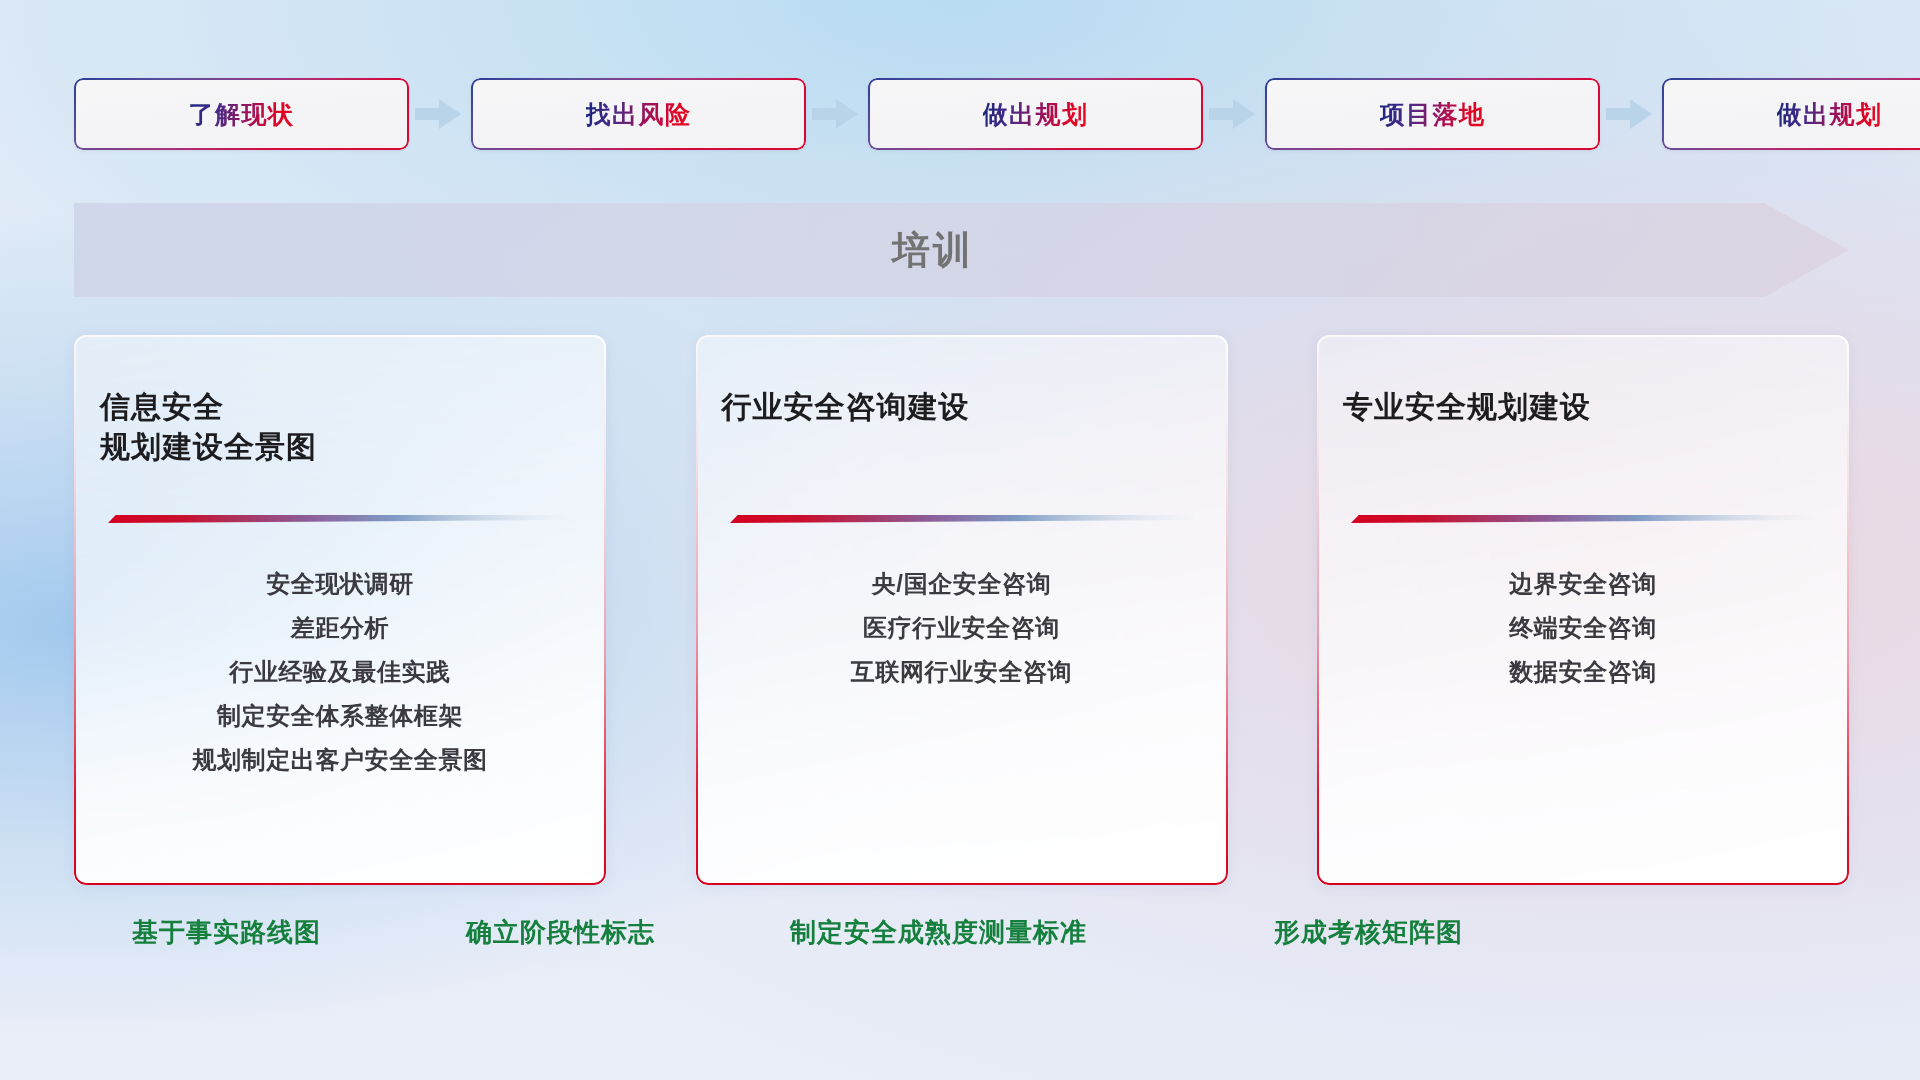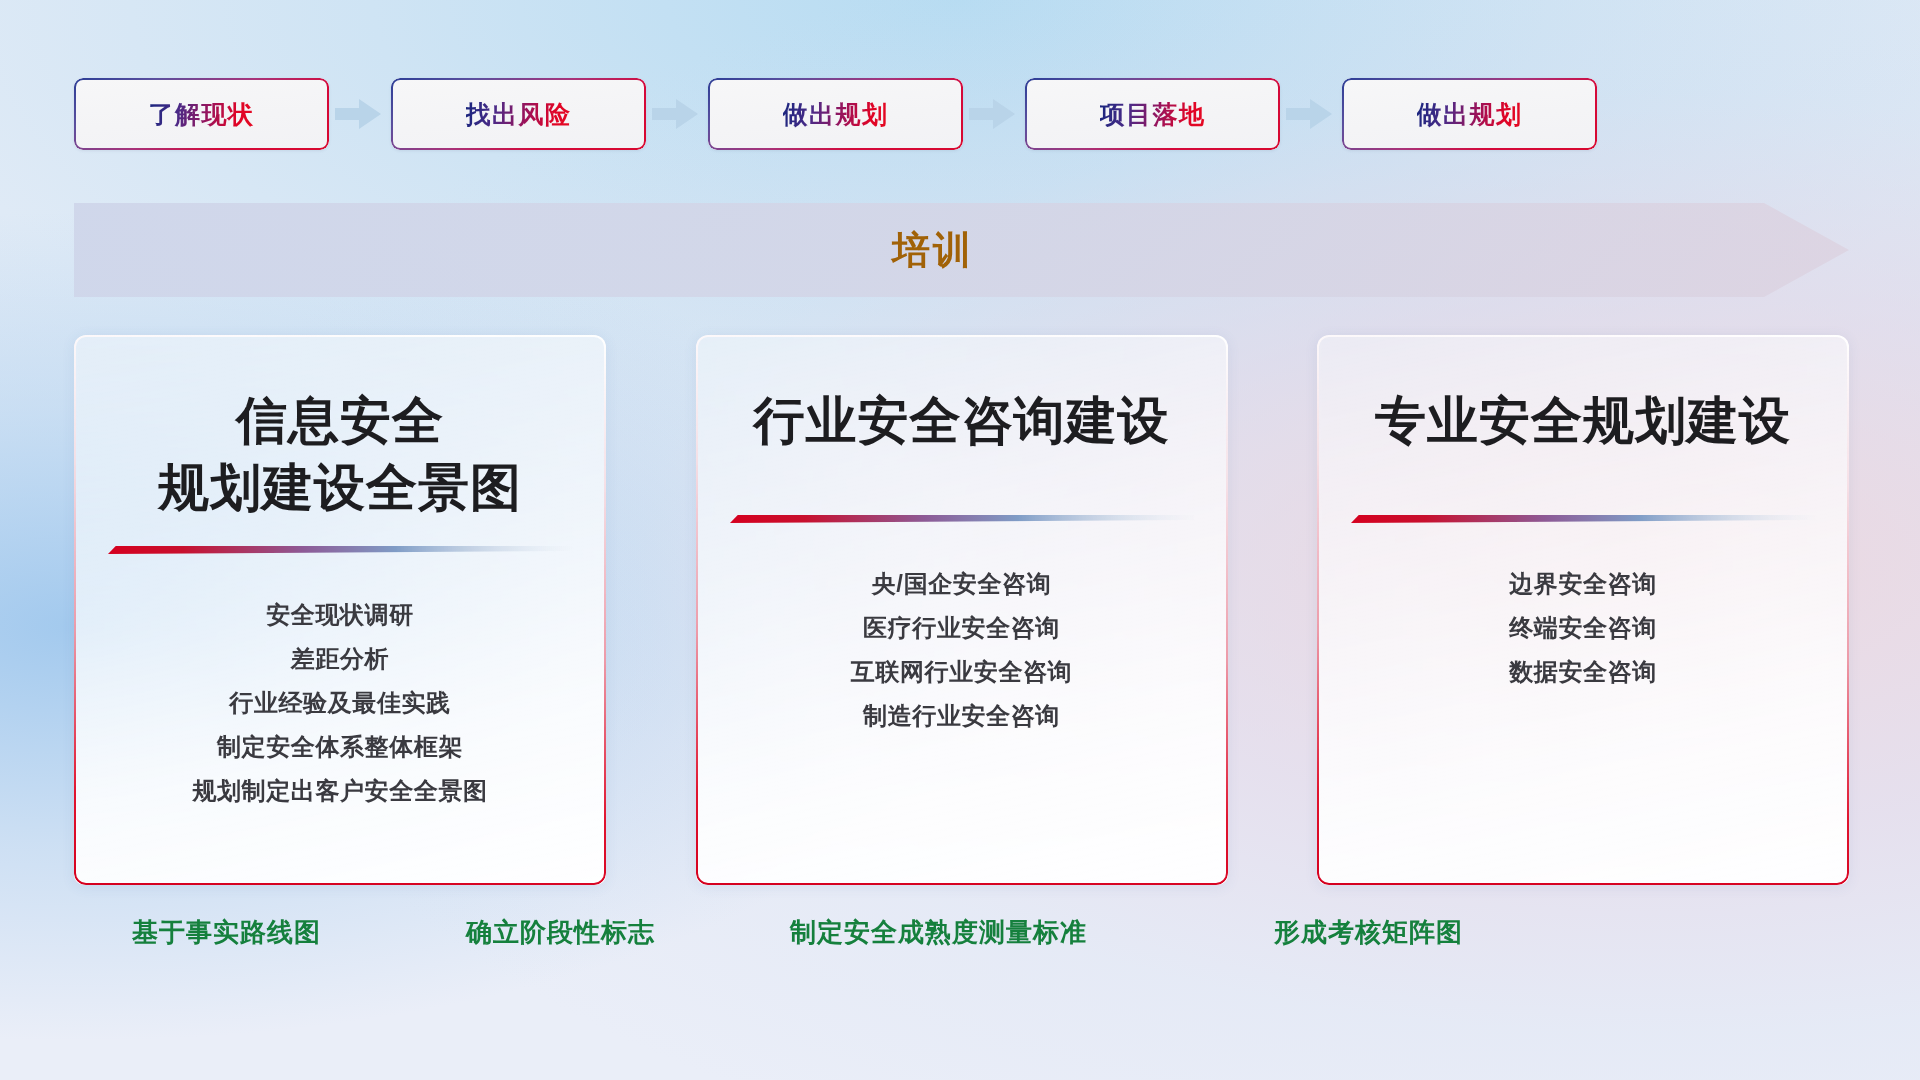--- a/index.html
+++ b/index.html
@@ -14,21 +14,21 @@
       linear-gradient(160deg,#b9dbf1 0%,#cde2f4 30%,#dde8f7 58%,#e9e8f3 78%,#efe3ea 100%);
   }
 
   
   .flow{
     position:absolute; left:74px; top:78px; width:1775px; height:72px;
     display:flex; align-items:center;
   }
   .flow-step{
     flex:0 0 auto;
-    width:255px; height:72px;
+    width:335px; height:72px;
     border-radius:9px;
     background:linear-gradient(175deg,#f7f7f8 0%,#f4f4f6 55%,#f2f2f5 100%);
     display:flex; align-items:center; justify-content:center;
     position:relative;
     box-shadow:0 1px 3px rgba(60,80,120,0.10);
   }
   .flow-step::before{
     content:""; position:absolute; inset:0; border-radius:9px; padding:2px;
     background:linear-gradient(150deg,#2c3e96 0%,#5b4f9e 22%,#a8337a 48%,#d4093b 70%,#d8082f 100%);
     -webkit-mask:linear-gradient(#000 0 0) content-box,linear-gradient(#000 0 0);
@@ -48,21 +48,21 @@
   .flow-arrow svg{ display:block; width:100%; height:100%; }
 
   
   .training{
     position:absolute; left:74px; top:203px; width:1775px; height:94px;
   }
   .training svg{ position:absolute; inset:0; width:100%; height:100%; }
   .training-label{
     position:absolute; left:0; top:0; width:1700px; height:94px;
     display:flex; align-items:center; justify-content:center;
-    font-size:38px; font-weight:bold; color:#a16207; letter-spacing:3px;padding-left:18px;
+    font-size:38px; font-weight:bold; color:#737373; letter-spacing:3px;padding-left:18px;
   }
 
   
   .cards{
     position:absolute; left:74px; top:335px; width:1775px; height:550px;
     display:flex; justify-content:space-between;
   }
   .card{
     position:relative; width:532px; height:550px;
     border-radius:12px 12px 10px 10px;
@@ -78,21 +78,21 @@
       rgba(255,255,255,0.95) 0%,
       rgba(245,222,228,0.9) 26%,
       rgba(236,150,165,0.95) 56%,
       #e0142f 84%, #d5001f 100%);
     -webkit-mask:linear-gradient(#000 0 0) content-box,linear-gradient(#000 0 0);
     -webkit-mask-composite:xor; mask-composite:exclude;
     pointer-events:none;
   }
   .card-inner{ position:relative; z-index:2; }
   .card-title{
-    text-align:center; font-size:51px; font-weight:bold; color:#1d1d20;
+    font-size:30px; font-weight:bold; color:#1d1d20;
     line-height:1.32; letter-spacing:1px; white-space:pre-line;
     min-height:104px;
   }
   .card-rule{
     margin:22px 8px 0 8px; height:11px;
   }
   .card-rule svg{ display:block; width:100%; height:11px; }
   .card-list{ margin-top:38px;font-weight:bold; }
   .card-item{
     text-align:center; font-size:24px; color:#3a3a40; line-height:1.0;
@@ -216,21 +216,20 @@
               <stop offset="100%" stop-color="#dfe7f0" stop-opacity="0.05"></stop>
             </linearGradient>
           </defs>
           <path d="M0 10 L8 2 L480 2 L480 7 L0 10 Z" fill="url(#ruleGrad2)"></path>
         </svg>
       </div>
       <div class="card-list">
         <div class="card-item">央/国企安全咨询</div>
         <div class="card-item">医疗行业安全咨询</div>
         <div class="card-item">互联网行业安全咨询</div>
-        <div class="card-item">制造行业安全咨询</div>
       </div>
     </div>
   </div>
 
   <div class="card">
     <div class="card-inner">
       <div class="card-title">专业安全规划建设</div>
       <div class="card-rule">
         <svg viewBox="0 0 480 11" preserveAspectRatio="none">
           <defs>

